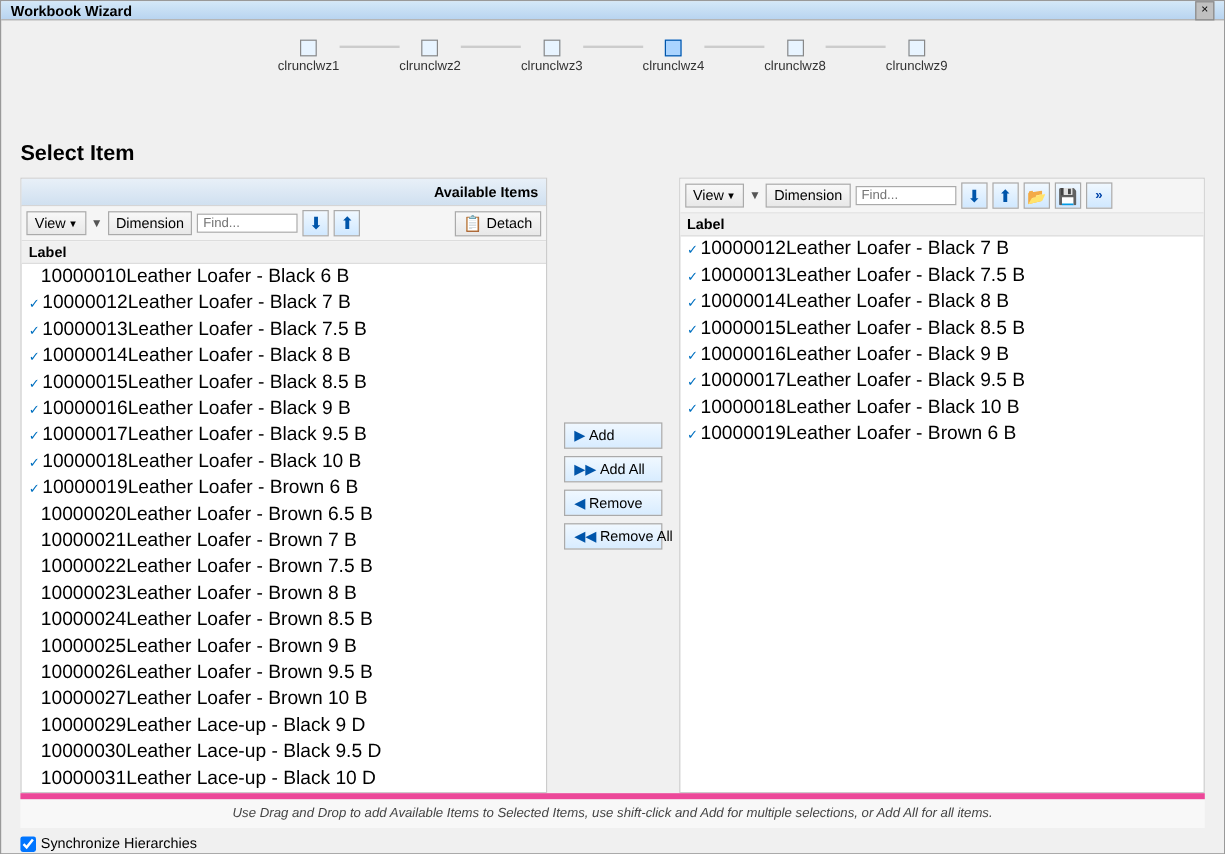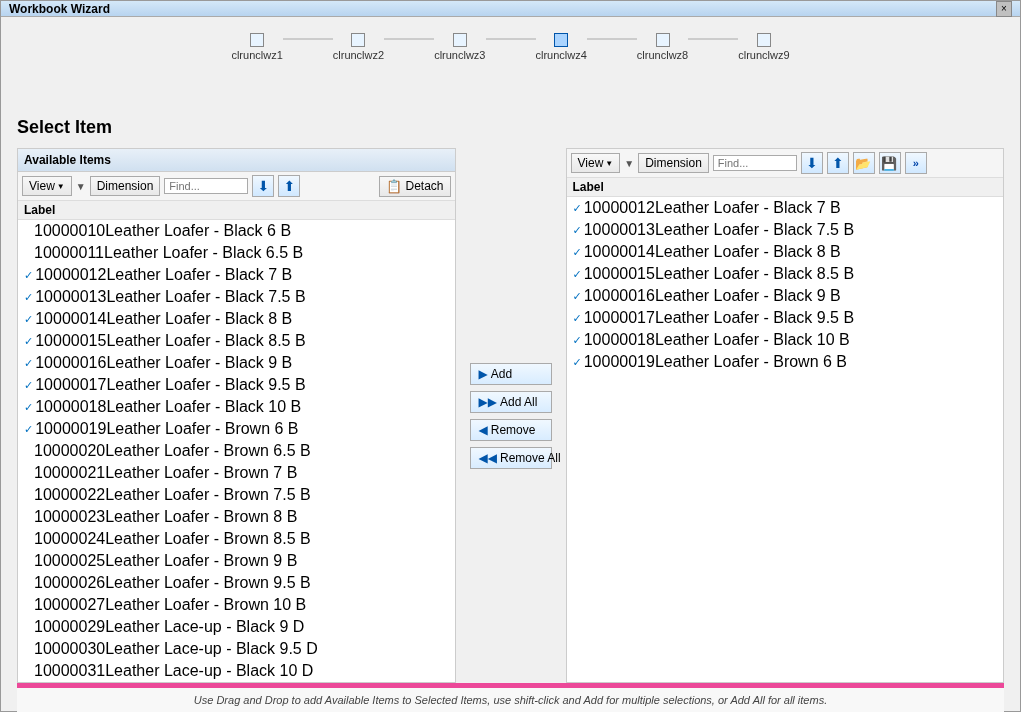--- a/index.html
+++ b/index.html
@@ -21,21 +21,21 @@
     
     .page-title { font-size: 18px; font-weight: bold; color: #000; margin-bottom: 10px; }
     
     .panels-row { display: flex; gap: 10px; flex: 1; }
     
     .panel { border: 1px solid #ccc; background: #fff; display: flex; flex-direction: column; }
     .panel-left { flex: 1; }
     .panel-middle { width: 90px; display: flex; flex-direction: column; justify-content: center; gap: 6px; padding: 4px; }
     .panel-right { flex: 1; }
     
-    .panel-header { background: linear-gradient(to bottom, #e8f0f8, #d0e0f0); padding: 4px 6px; font-weight: bold; border-bottom: 1px solid #ccc; }
+    .panel-header { background: linear-gradient(to bottom, #e8f0f8, #d0e0f0); padding: 4px 6px; font-weight: bold; border-bottom: 1px solid #ccc; text-align: right; }
     
     .toolbar { display: flex; align-items: center; padding: 3px 4px; border-bottom: 1px solid #ddd; gap: 4px; background: #f5f5f5; }
     .toolbar-btn { background: linear-gradient(to bottom, #f8f8f8, #e8e8e8); border: 1px solid #aaa; padding: 2px 6px; cursor: pointer; font-size: 11px; display: flex; align-items: center; gap: 2px; justify-content: flex-end; }
     .toolbar-spacer { flex: 1; }
     
     .find-input { border: 1px solid #aaa; padding: 1px 4px; width: 84px; font-size: 11px; }
     
     .arrow-btn { width: 22px; height: 22px; background: linear-gradient(to bottom, #f0f8ff, #d0e8ff); border: 1px solid #aaa; cursor: pointer; display: flex; align-items: center; justify-content: center; font-size: 10px; color: #0044aa; }
     
     .detach-btn { background: linear-gradient(to bottom, #f8f8f8, #e8e8e8); border: 1px solid #aaa; padding: 2px 6px; cursor: pointer; font-size: 11px; display: flex; align-items: center; gap: 3px; }
@@ -126,21 +126,20 @@
           </button>
           <div class="toolbar-spacer"></div>
           <button class="detach-btn">
             <span style="font-size:13px;">📋</span>
             <span>Detach</span>
           </button>
         </div>
         <div class="list-header">Label</div>
         <div class="list-area" id="available-list">
             <div class="list-item unchecked">10000010Leather Loafer - Black 6 B</div>
-            <div class="list-item unchecked">10000011Leather Loafer - Black 6.5 B</div>
             <div class="list-item checked">10000012Leather Loafer - Black 7 B</div>
             <div class="list-item checked">10000013Leather Loafer - Black 7.5 B</div>
             <div class="list-item checked">10000014Leather Loafer - Black 8 B</div>
             <div class="list-item checked">10000015Leather Loafer - Black 8.5 B</div>
             <div class="list-item checked">10000016Leather Loafer - Black 9 B</div>
             <div class="list-item checked">10000017Leather Loafer - Black 9.5 B</div>
             <div class="list-item checked">10000018Leather Loafer - Black 10 B</div>
             <div class="list-item checked">10000019Leather Loafer - Brown 6 B</div>
             <div class="list-item unchecked">10000020Leather Loafer - Brown 6.5 B</div>
             <div class="list-item unchecked">10000021Leather Loafer - Brown 7 B</div>

